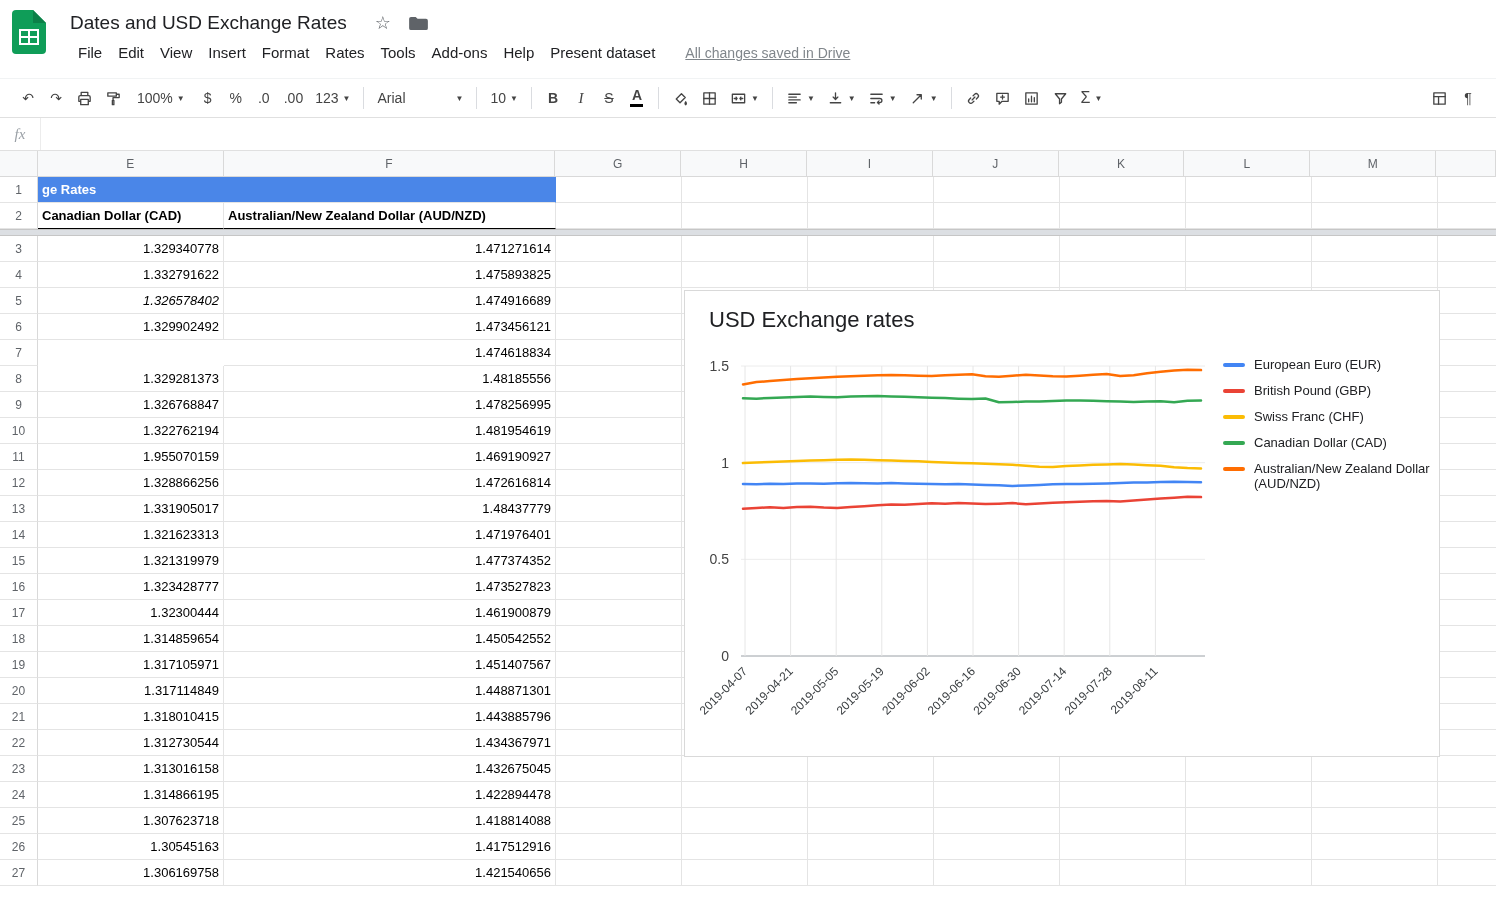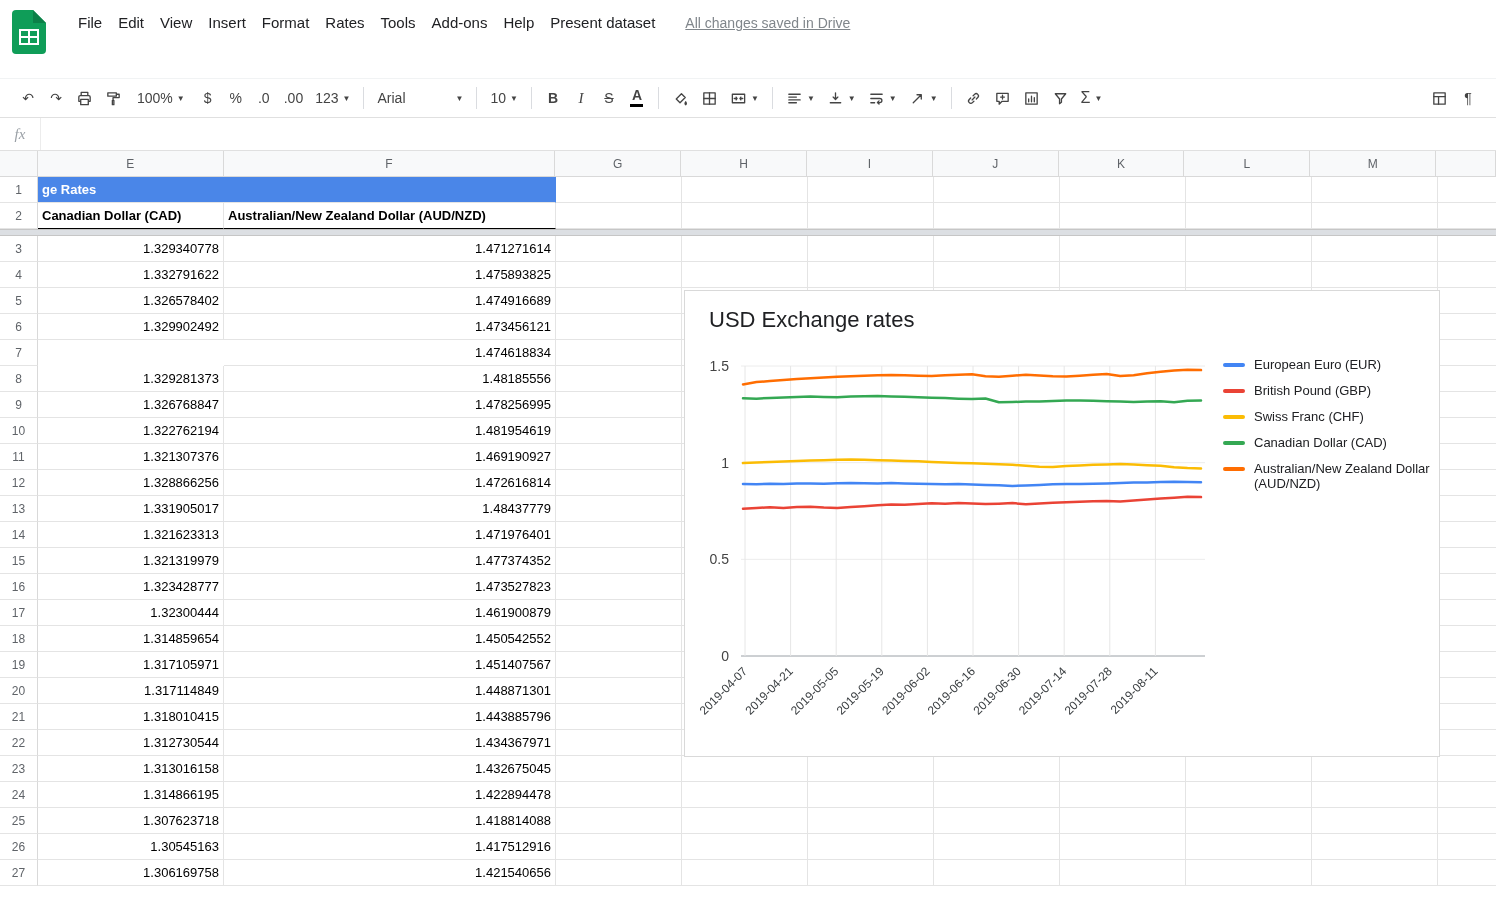--- a/index.html
+++ b/index.html
@@ -82,20 +82,29 @@
 <div class="topbar">
   <div class="logo">
     <svg viewBox="0 0 34 44" width="34" height="44">
       <path d="M21 0H4a4 4 0 0 0-4 4v36a4 4 0 0 0 4 4h26a4 4 0 0 0 4-4V13L21 0z" fill="#0f9d58"></path>
       <path d="M21 0v13h13L21 0z" fill="#0c8048"></path>
       <rect x="8" y="20" width="18" height="14" fill="none" stroke="#fff" stroke-width="2"></rect>
       <path d="M8 27h18M17 20v14" stroke="#fff" stroke-width="2"></path>
     </svg>
   </div>
   <div class="title-block">
+    <div class="title-row">
+      <span class="doc-title">Dates and USD Exchange Rates</span>
+      <span class="star">☆</span>
+      <span class="folder">
+        <svg viewBox="0 0 20 16" width="19" height="15">
+          <path d="M0 3a2 2 0 0 1 2-2h5l2 2h9a2 2 0 0 1 2 2v8a2 2 0 0 1-2 2H2a2 2 0 0 1-2-2V3z" fill="#5f6368"></path>
+        </svg>
+      </span>
+    </div>
     <div class="menus">
       <span class="menu-item">File</span>
       <span class="menu-item">Edit</span>
       <span class="menu-item">View</span>
       <span class="menu-item">Insert</span>
       <span class="menu-item">Format</span>
       <span class="menu-item">Rates</span>
       <span class="menu-item">Tools</span>
       <span class="menu-item">Add-ons</span>
       <span class="menu-item">Help</span>
@@ -298,21 +307,21 @@
         <div class="cell" style="width: 126px;"></div>
         <div class="cell" style="width: 126px;"></div>
         <div class="cell" style="width: 126px;"></div>
         <div class="cell" style="width: 126px;"></div>
         <div class="cell" style="width: 126px;"></div>
         <div class="cell" style="width: 126px;"></div>
         <div class="cell" style="width: 60px;"></div>
       </div>
       <div class="grid-row">
         <div class="rowhead" style="width: 38px;">5</div>
-        <div class="cell num" style="width: 186px;">1.326578402</div>
+        <div class="cell num" style="width: 186px; font-style: italic;">1.326578402</div>
         <div class="cell num" style="width: 332px;">1.474916689</div>
         <div class="cell" style="width: 126px;"></div>
         <div class="cell" style="width: 126px;"></div>
         <div class="cell" style="width: 126px;"></div>
         <div class="cell" style="width: 126px;"></div>
         <div class="cell" style="width: 126px;"></div>
         <div class="cell" style="width: 126px;"></div>
         <div class="cell" style="width: 126px;"></div>
         <div class="cell" style="width: 60px;"></div>
       </div>
@@ -376,21 +385,21 @@
         <div class="cell" style="width: 126px;"></div>
         <div class="cell" style="width: 126px;"></div>
         <div class="cell" style="width: 126px;"></div>
         <div class="cell" style="width: 126px;"></div>
         <div class="cell" style="width: 126px;"></div>
         <div class="cell" style="width: 126px;"></div>
         <div class="cell" style="width: 60px;"></div>
       </div>
       <div class="grid-row">
         <div class="rowhead" style="width: 38px;">11</div>
-        <div class="cell num" style="width: 186px;">1.321307376</div>
+        <div class="cell num" style="width: 186px;">1.955070159</div>
         <div class="cell num" style="width: 332px;">1.469190927</div>
         <div class="cell" style="width: 126px;"></div>
         <div class="cell" style="width: 126px;"></div>
         <div class="cell" style="width: 126px;"></div>
         <div class="cell" style="width: 126px;"></div>
         <div class="cell" style="width: 126px;"></div>
         <div class="cell" style="width: 126px;"></div>
         <div class="cell" style="width: 126px;"></div>
         <div class="cell" style="width: 60px;"></div>
       </div>

